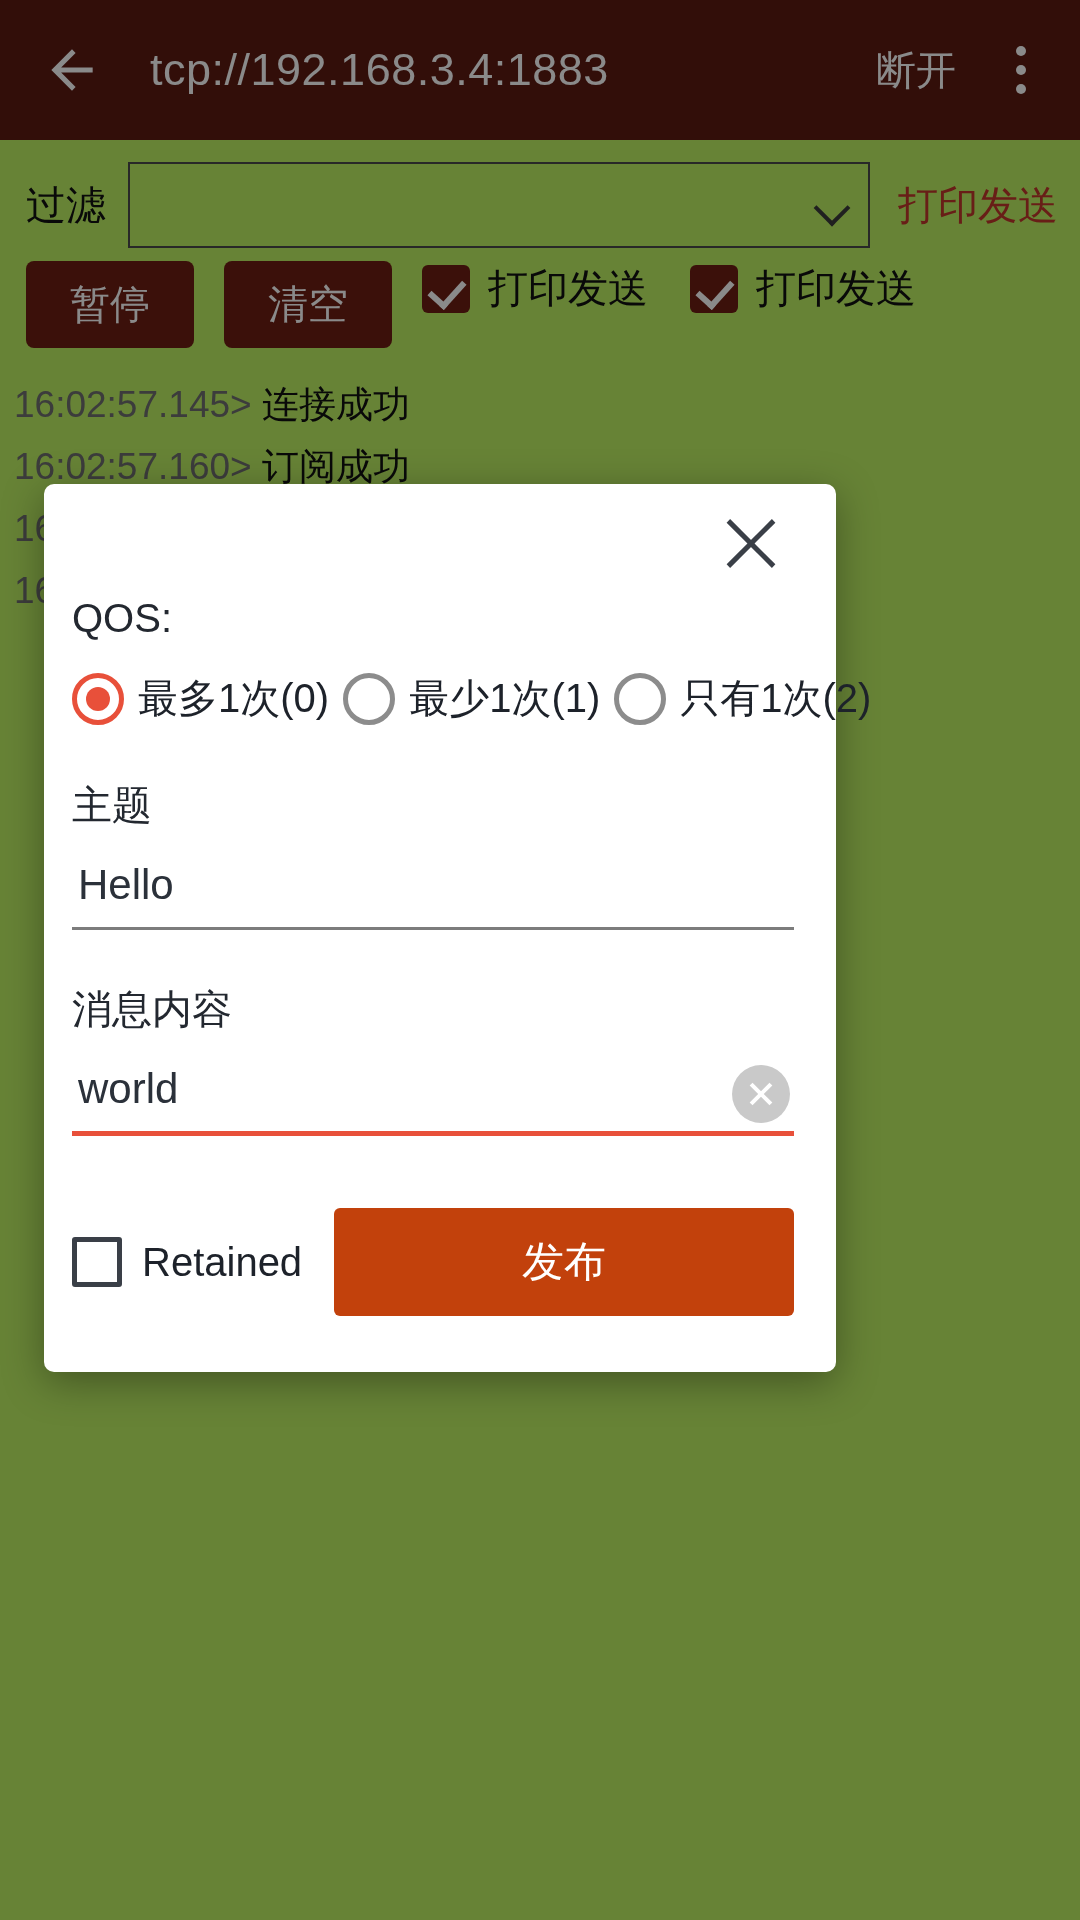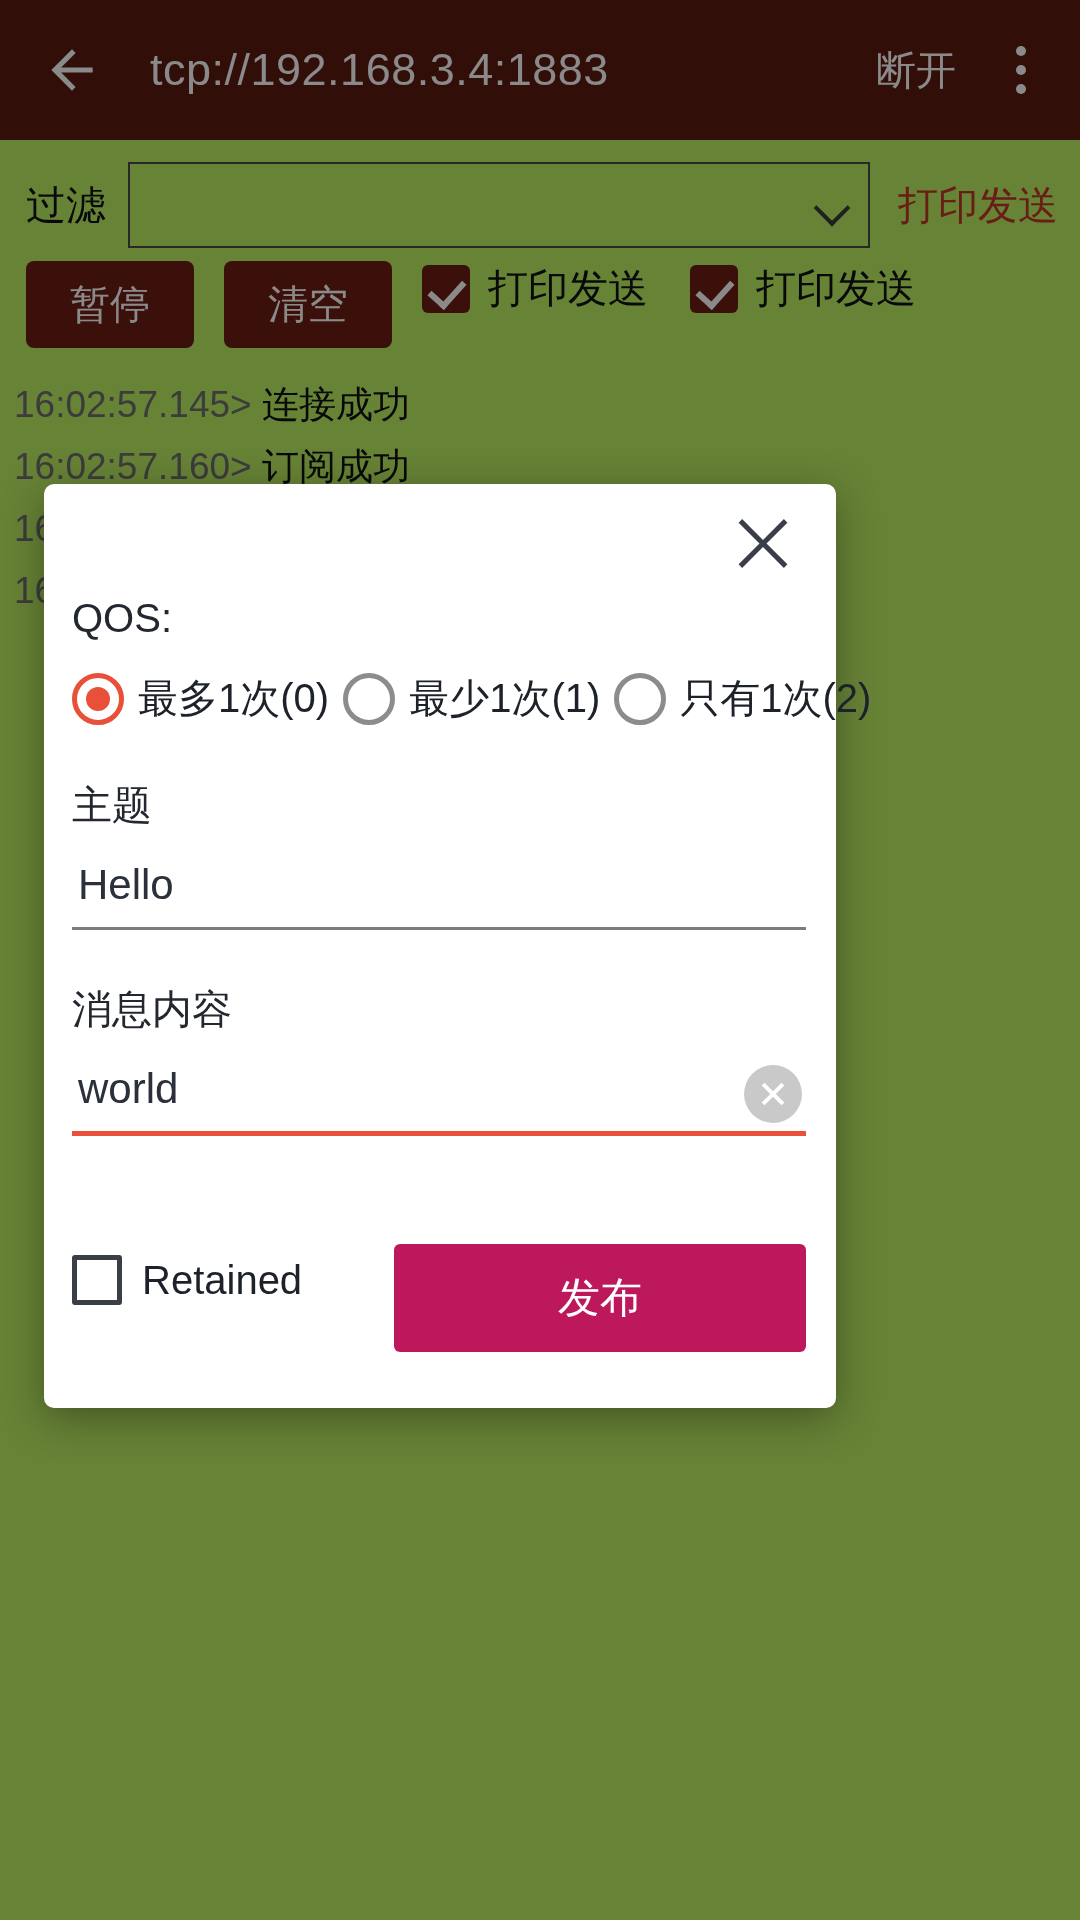--- a/index.html
+++ b/index.html
@@ -145,21 +145,21 @@
   }
 
   
   #publish-dialog {
     position: absolute;
     left: 44px; top: 484px;
     width: 792px;
     background: #ffffff;
     border-radius: 10px;
     box-shadow: 0 10px 40px rgba(0,0,0,.35);
-    padding: 0 2px 0 0;
+    padding: 0 14px 0 0;
   }
   #dialog-close-row {
     display: flex; justify-content: flex-end;
     padding: 26px 38px 0 0;
     height: 112px;
   }
   #close-icon {
     width: 66px; height: 66px; position: relative;
   }
   #close-icon::before, #close-icon::after {
@@ -229,27 +229,27 @@
   #retained-wrap { display: flex; align-items: center; flex: 0 0 auto; }
   #retained-box {
     width: 50px; height: 50px;
     border: 5px solid #3a3f47;
     border-radius: 3px;
     flex: 0 0 auto;
   }
   #retained-label { font-size: 40px; color: #1d222a; margin-left: 20px; white-space: nowrap; }
   #publish-button {
     margin-left: auto;
-    background: #be185d;
+    background: #c2410c;
     color: #ffffff;
     font-size: 42px;
     border-radius: 6px;
-    width: 412px;
+    width: 460px;
     height: 108px;
-    display: flex; align-items: center; justify-content: center; margin-top: 36px;
+    display: flex; align-items: center; justify-content: center;
   }
 </style>
 </head>
 <body>
 
 <div id="app-root">
 
   <div id="appbar">
     <div id="back-btn">
       <svg width="62" height="62" viewBox="0 0 24 24">

